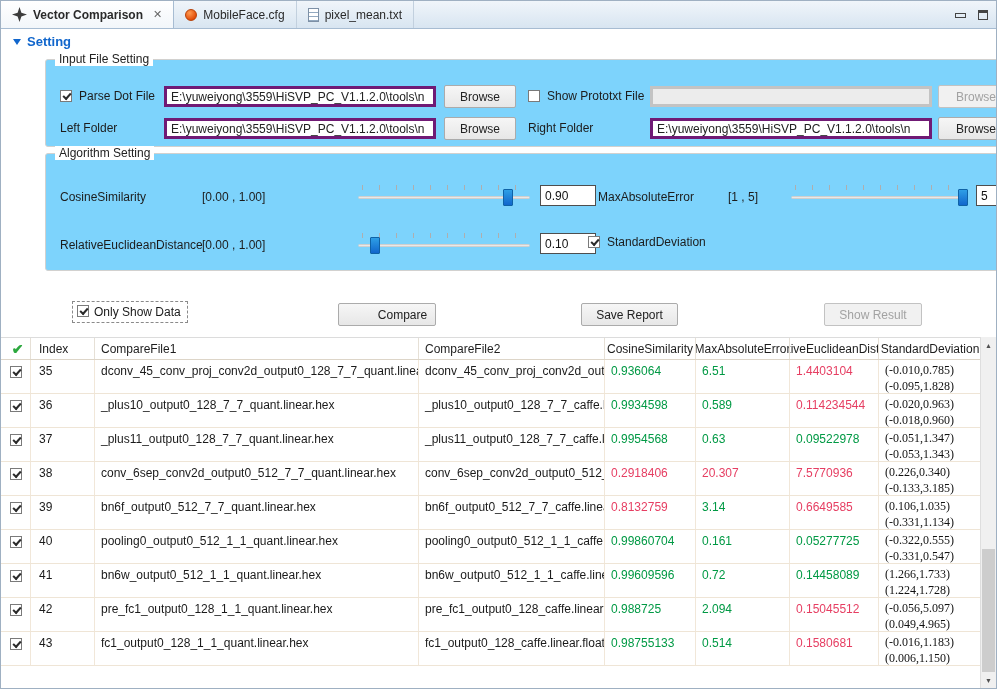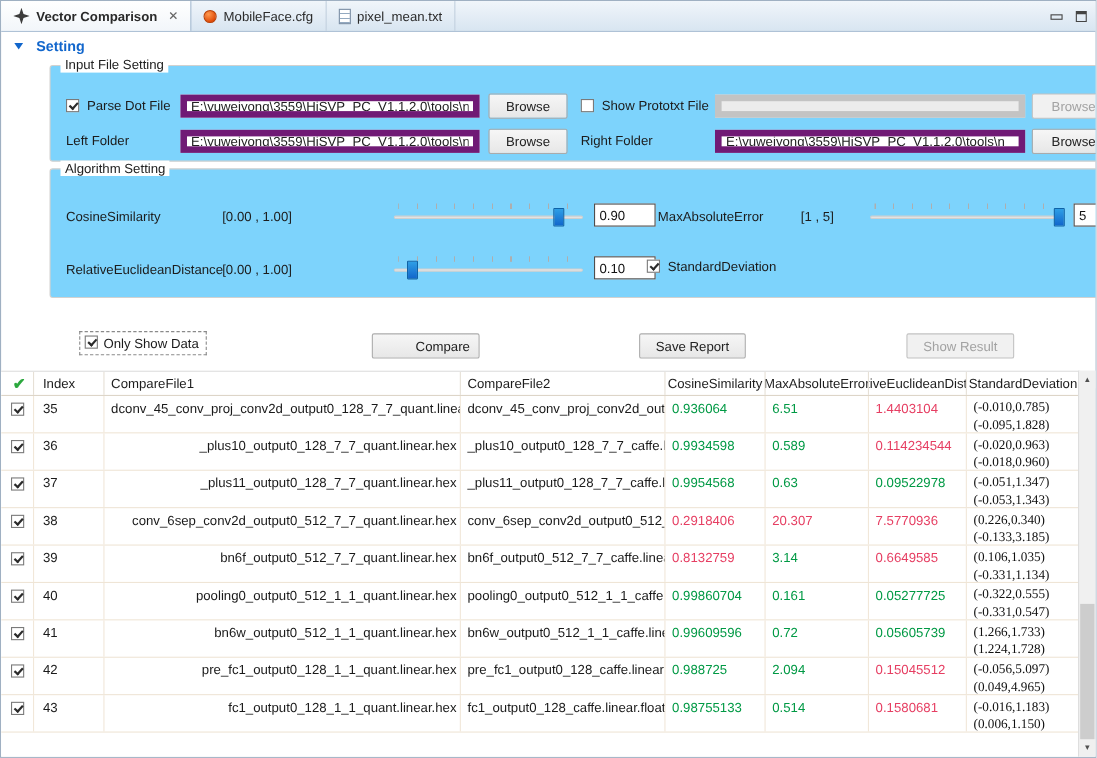--- a/index.html
+++ b/index.html
@@ -27,32 +27,32 @@
   .txtfile-icon { width:11px; height:14px; background:
     repeating-linear-gradient(to bottom, #ffffff 0 3px, #93a9c0 3px 4px);
     border:1px solid #7d90a6; display:inline-block; }
   .winbtns { position:absolute; right:8px; top:0; height:28px; display:flex;
     align-items:center; gap:12px; }
   .min-ic { width:11px; height:5px; border:1px solid #444; display:inline-block; }
   .max-ic { width:10px; height:10px; border:1px solid #444; border-top:3px solid #444; display:inline-block; }
 
   
   .setting-hdr { position:absolute; top:33px; left:12px; display:flex;
-    align-items:center; gap:12px; color:var(--accent,#1166cc); font-weight:bold; font-size:13px; }
+    align-items:center; gap:6px; color:var(--accent,#1166cc); font-weight:bold; font-size:13px; }
   .tri-down { width:0; height:0; border-left:4px solid transparent;
     border-right:4px solid transparent; border-top:6px solid var(--accent,#1166cc); }
 
   
   .group { position:absolute; border:1px solid #d2d1cf; border-radius:3px; background:#7dd3fc;margin-left:36px; }
   .legend { position:absolute; top:-8px; left:9px; background:#fff; padding:0 4px; color:#222; }
   .g1 { top:58px; left:8px; width:980px; height:88px; }
   .g2 { top:152px; left:8px; width:980px; height:118px; }
 
   .flabel { position:absolute; white-space:nowrap; color:#1c1c1c; }
-  .txt { position:absolute; height:21px; border:6px solid #701a75; background:#fff;
+  .txt { position:absolute; height:21px; border:3px solid #701a75; background:#fff;
     font-family:"Liberation Sans",sans-serif; font-size:12px; padding:1px 4px; color:#222; }
   .txt:disabled { background:#ececec; border-color:#c3c3c3; }
   .btn { position:absolute; height:23px; border:1px solid #ababab; border-radius:2px;
     background:linear-gradient(#f6f6f6,#e7e7e7); font-family:"Liberation Sans",sans-serif;
     font-size:12px; color:#222; text-align:center; cursor:default; }
   .btn:disabled { color:#a2a2a2; background:#f1f1f1; border-color:#c2c2c2; }
 
   .cb { width:12px; height:12px; border:1px solid #7a7a7a; background:#fff;
     display:inline-block; position:relative; flex:0 0 auto; }
   .cb.abs { position:absolute; }
@@ -111,21 +111,21 @@
     border-top:1px solid #dcdcdc; background:#fff; overflow:hidden; }
   .thead { display:flex; height:22px; border-bottom:1px solid #ddd5c8; background:#fff; }
   .th { display:flex; align-items:center; padding:0 2px 0 6px; white-space:nowrap;
     overflow:hidden; border-right:1px solid #e6e0d6; color:#1d1d1d; }
   .th.cen { justify-content:center; padding:0; }
   .hcheck { color:#2ca83e; font-size:14px; font-weight:bold; margin:0 auto; }
   .trow { display:flex; height:34px; border-bottom:1px solid #efe5d6; }
   .td { padding:4px 3px 0 6px; overflow:hidden; white-space:nowrap;
     border-right:1px solid #f1e7d9; line-height:15px; }
   .td.c0 { display:flex; justify-content:center; padding:6px 0 0 0; }
-  .c0{width:30px;} .c1{width:64px;} .c2{width:324px;text-align:right;} .c3{width:186px;}
+  .c0{width:30px;} .c1{width:64px;} .c2{width:324px;} .c3{width:186px;}
   .c4{width:91px;} .c5{width:94px;} .c6{width:89px;} .c7{width:103px;}
   .c1{padding-left:8px;}
   .num.g { color:var(--pass,#009944); }
   .num.b { color:var(--fail,#e63e62); }
   .sd { line-height:16px; padding-top:2px; color:#111;font-family:Liberation Serif, serif; }
 
   
   .vscroll { position:absolute; right:0; top:336px; width:16px; bottom:0;
     background:#f0f0f0; border-left:1px solid #dedede; }
   .sarrow { position:absolute; left:0; right:0; height:16px; display:flex;
@@ -321,21 +321,21 @@
         </div>
         <div class="trow">
           <div class="td c0">
             <span class="cb checked"></span>
           </div>
           <div class="td c1">41</div>
           <div class="td c2">bn6w_output0_512_1_1_quant.linear.hex</div>
           <div class="td c3">bn6w_output0_512_1_1_caffe.linear</div>
           <div class="td c4 num g">0.99609596</div>
           <div class="td c5 num g">0.72</div>
-          <div class="td c6 num g">0.05605739</div>
+          <div class="td c6 num g">0.14458089</div>
           <div class="td c7 sd">(1.266,1.733)<br>(1.224,1.728)</div>
         </div>
         <div class="trow">
           <div class="td c0">
             <span class="cb checked"></span>
           </div>
           <div class="td c1">42</div>
           <div class="td c2">pre_fc1_output0_128_1_1_quant.linear.hex</div>
           <div class="td c3">pre_fc1_output0_128_caffe.linear</div>
           <div class="td c4 num g">0.988725</div>

